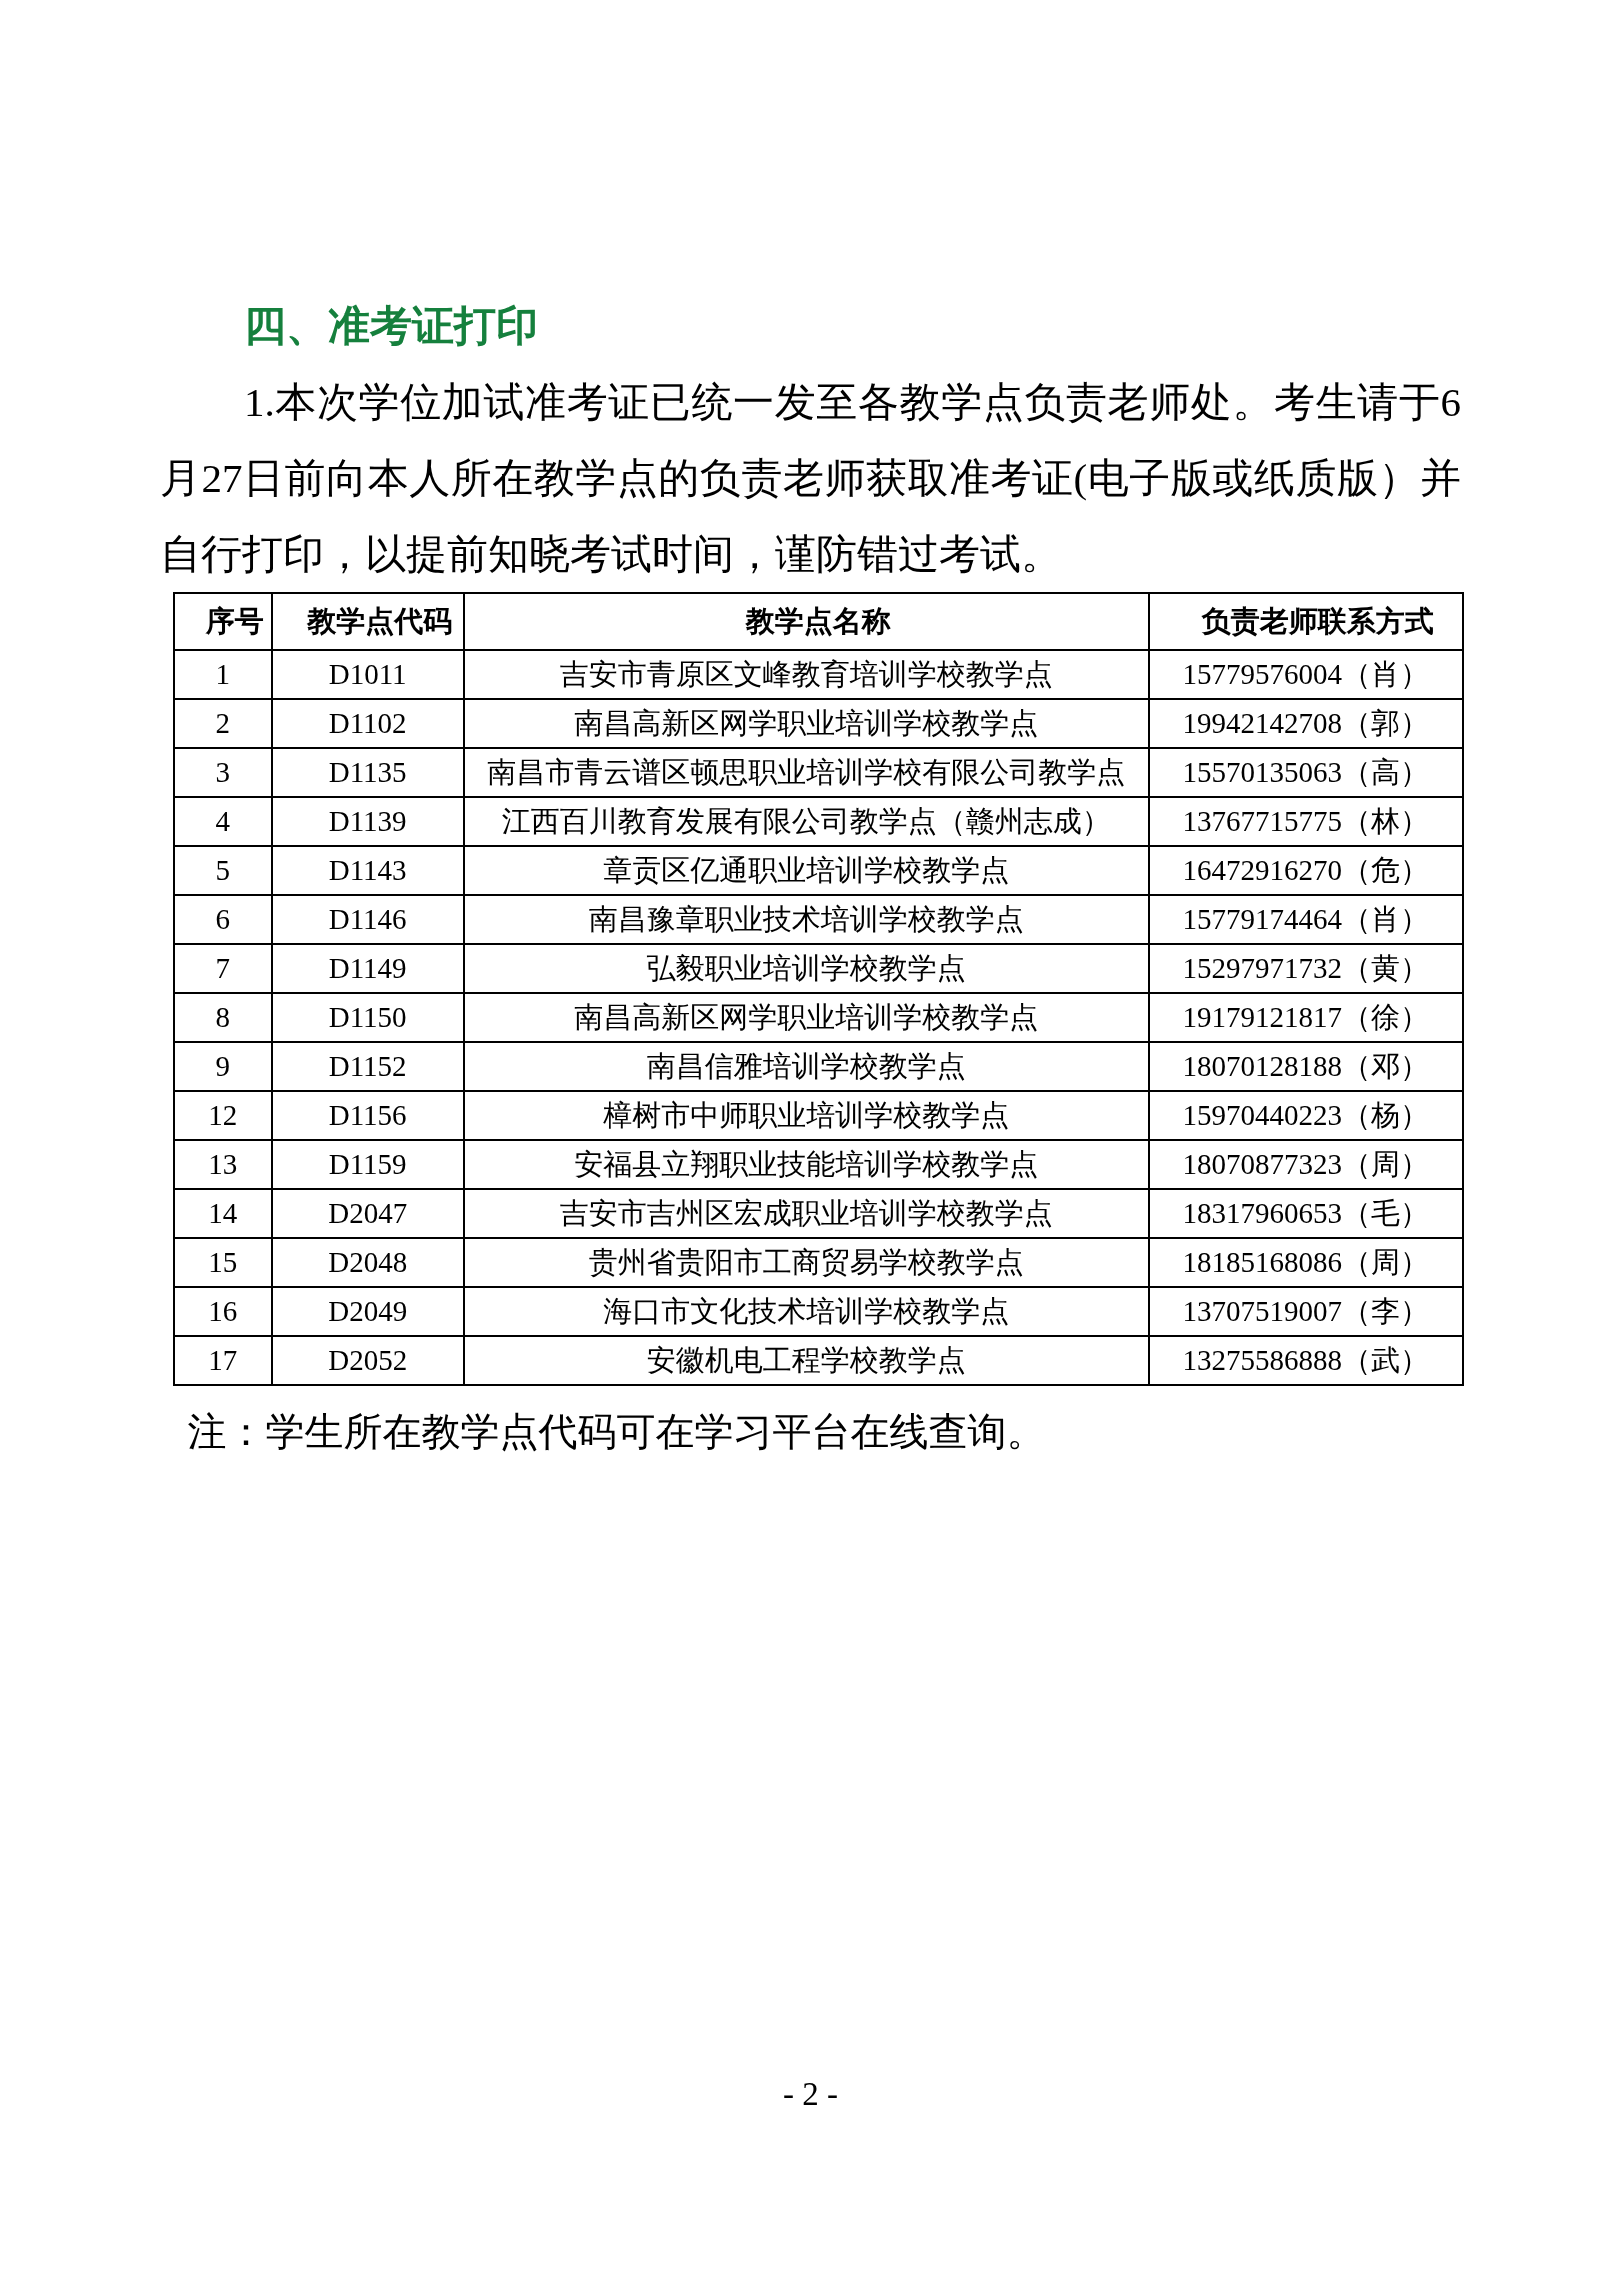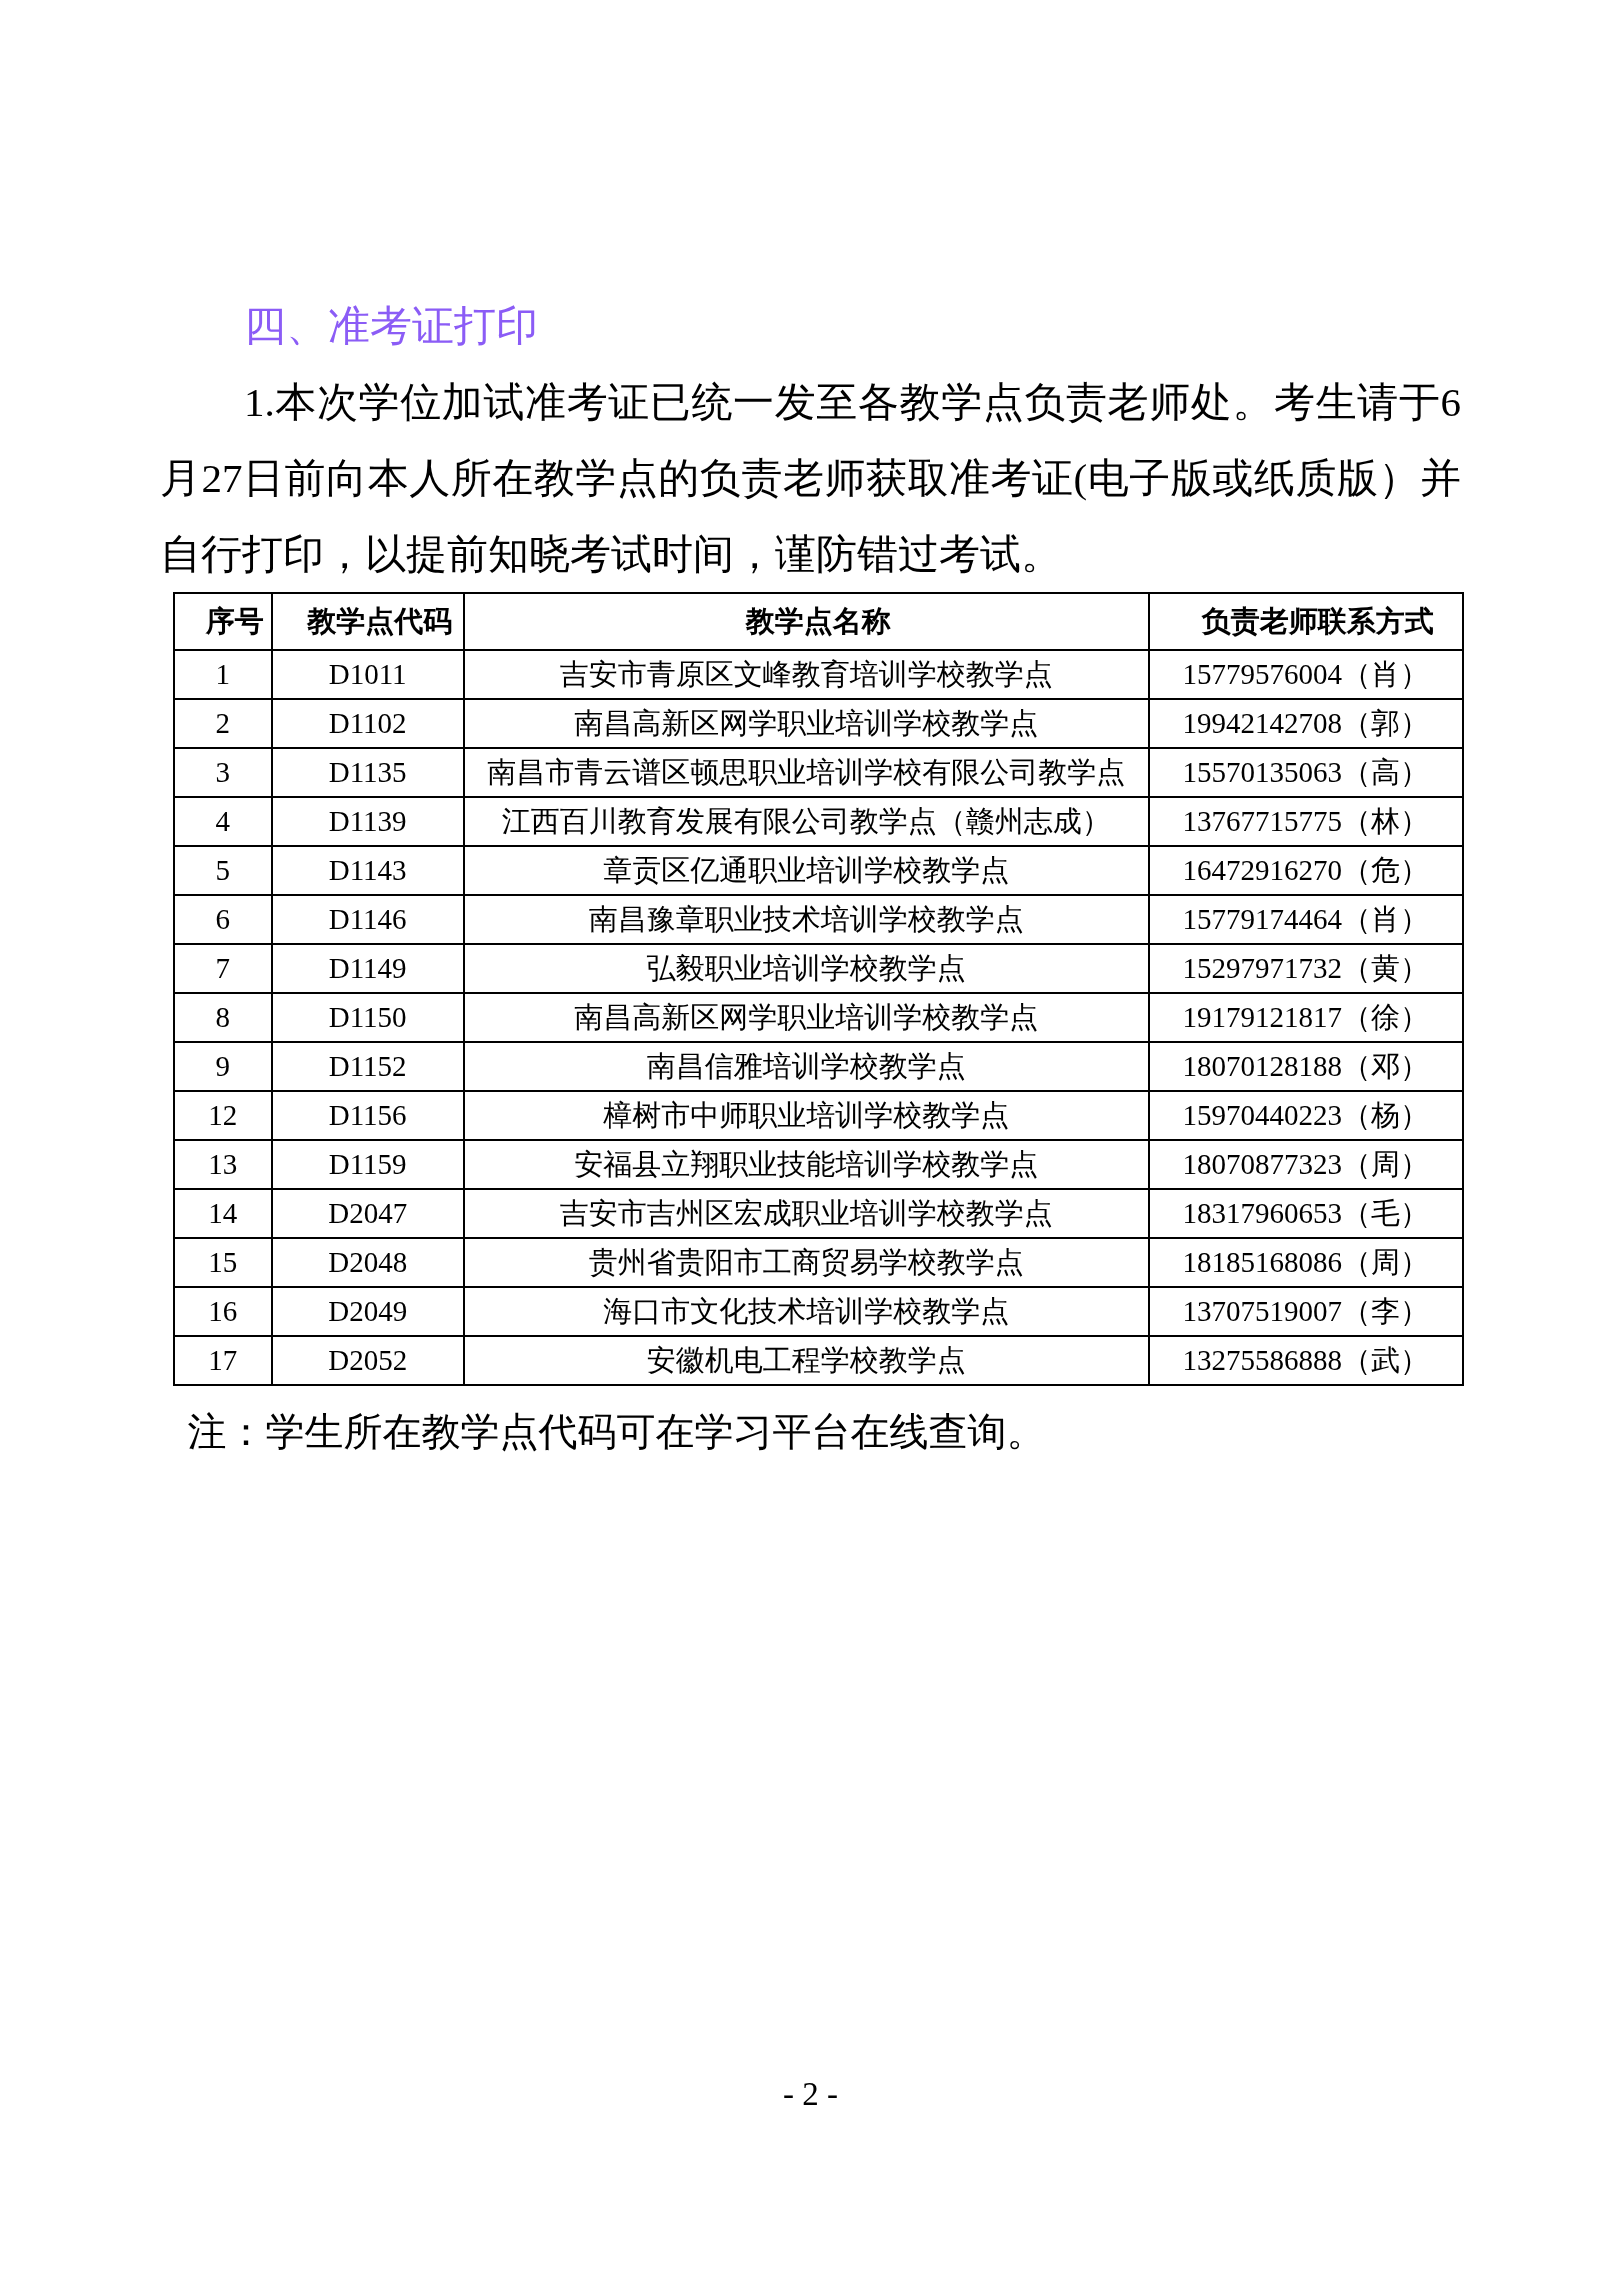--- a/index.html
+++ b/index.html
@@ -23,25 +23,25 @@
     font-size: 41px;
     line-height: 76px;
     text-align: justify;
     text-indent: 84px;
     color: #000000;
     font-family: "Liberation Serif", serif;
   }
   .lead-bold { font-weight: bold; }
   .section-heading {
     font-family: "Liberation Sans", sans-serif;
-    font-weight: normal;
+    font-weight: bold;
     font-size: 42px;
     line-height: 76px;
     text-indent: 84px;
-    color: #8b5cf6;
+    color: #15803d;
   }
   table.contact-table {
     border-collapse: collapse;
     table-layout: fixed;
     width: 1289px;
     margin-left: 12.7px;
     border: 2.9px solid #000000;
   }
   .contact-table th, .contact-table td {
     border: 2px solid #000000;

